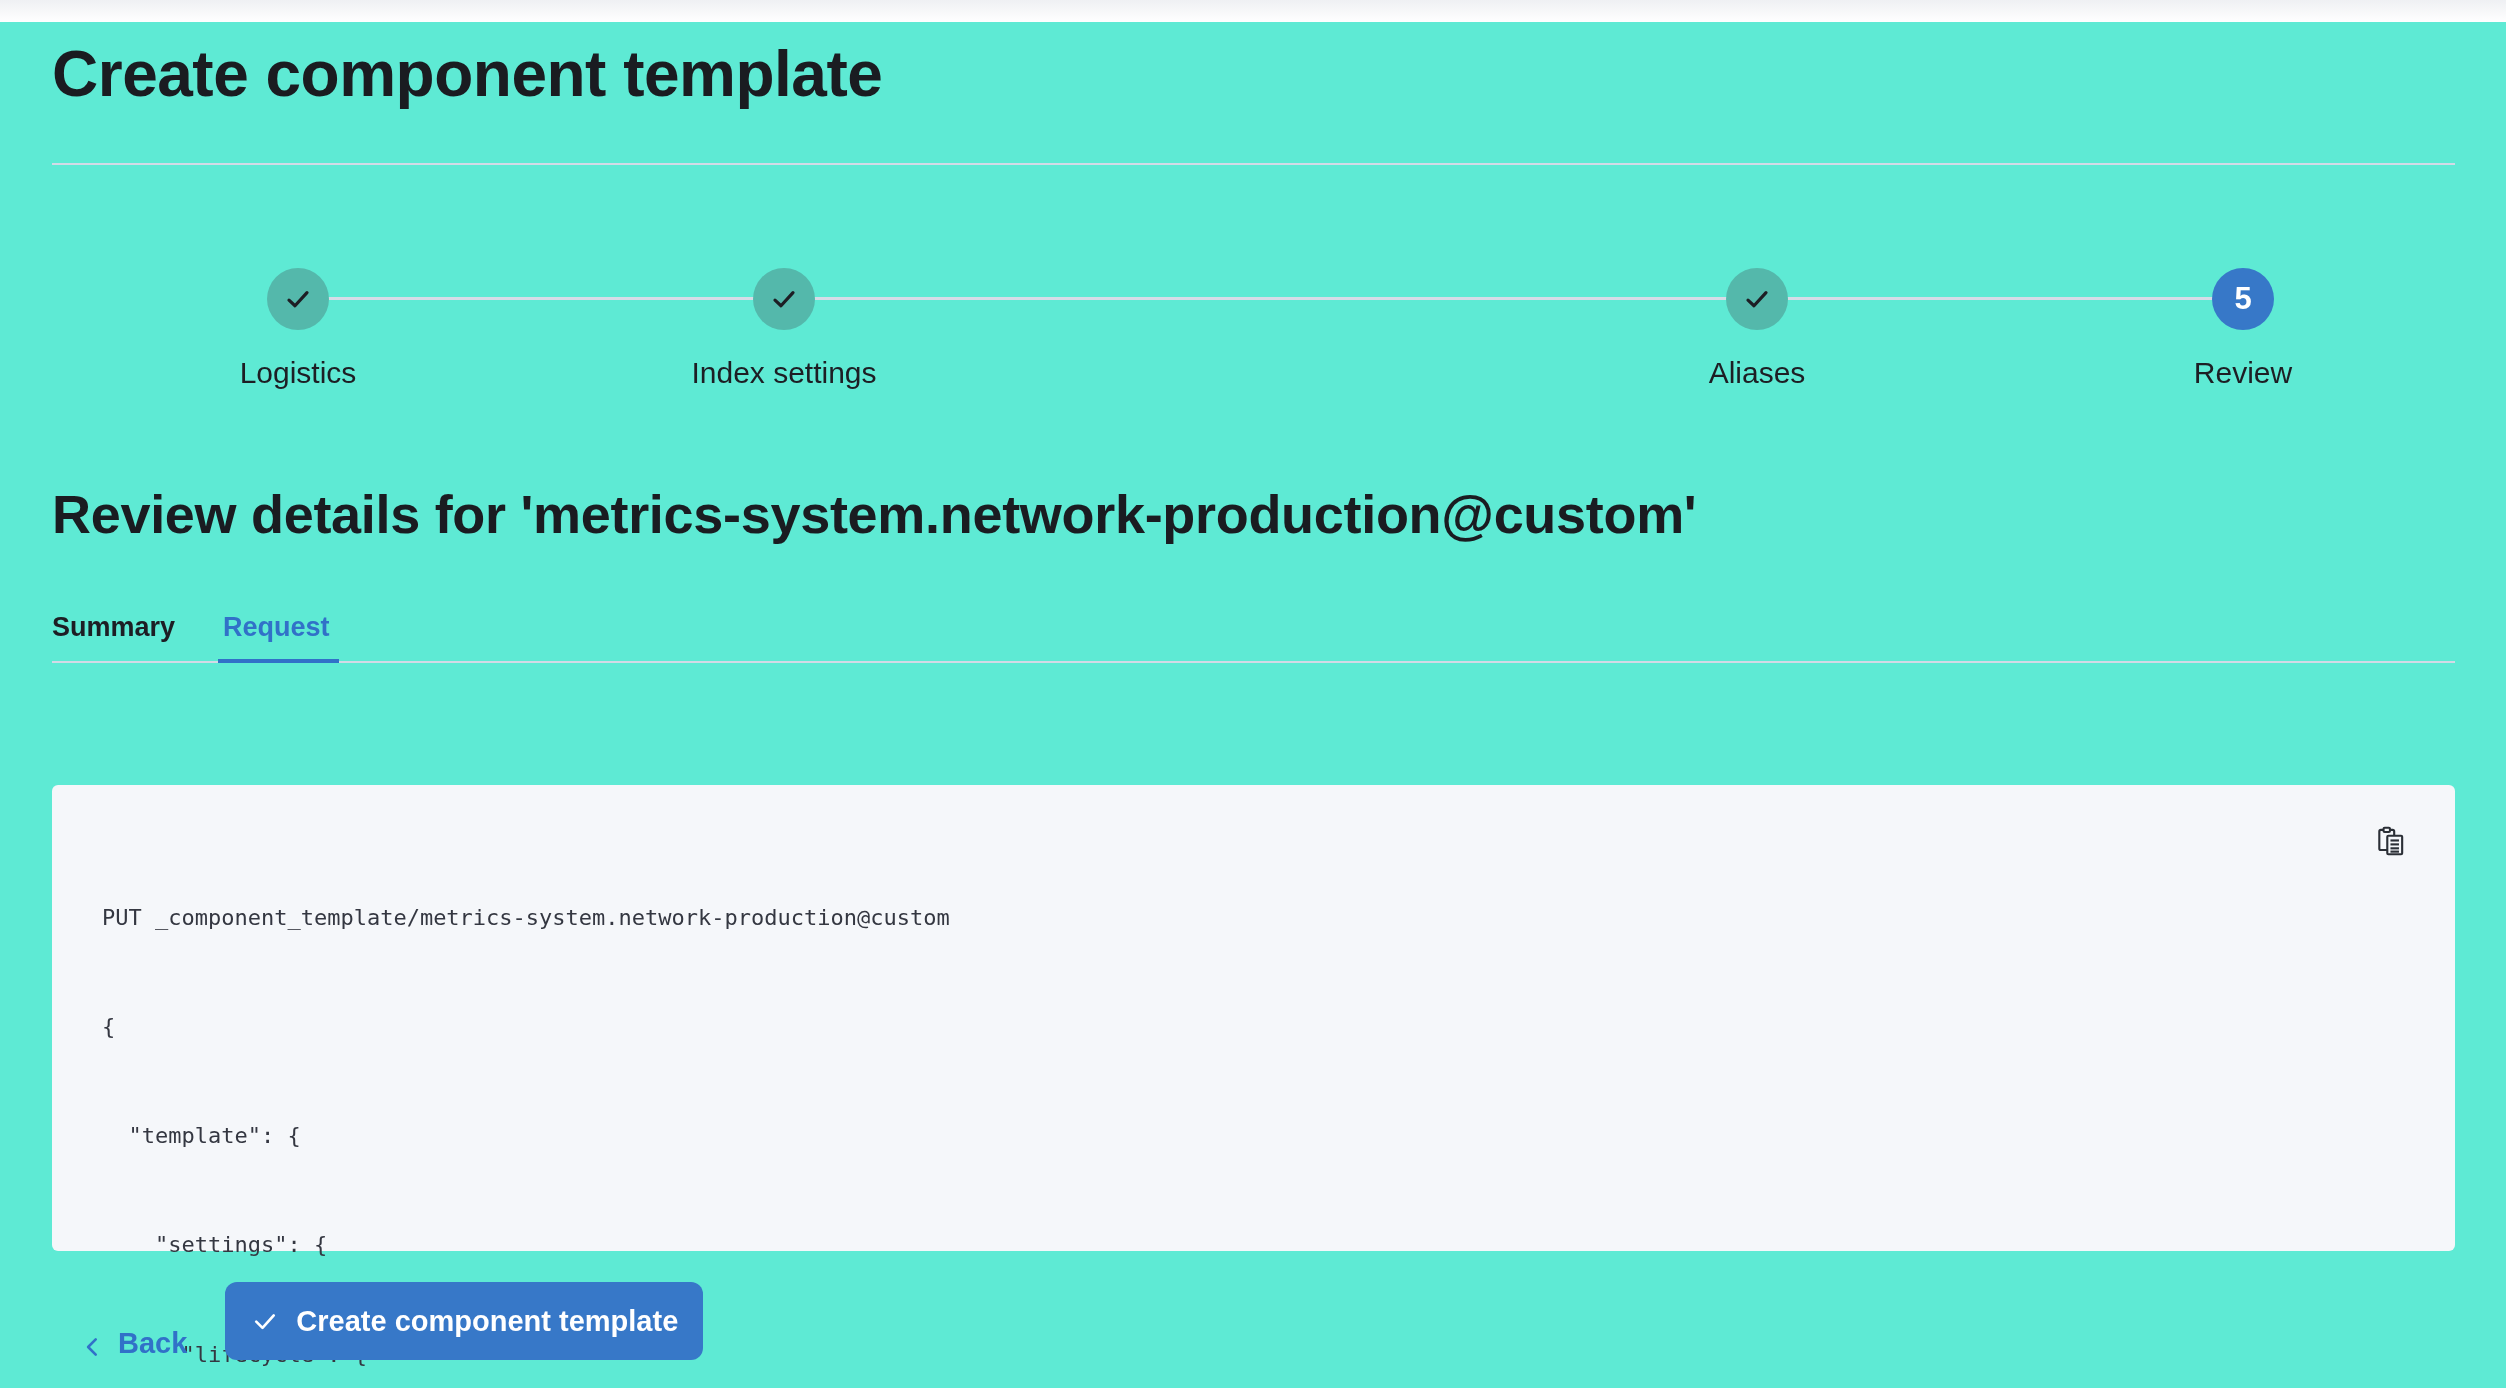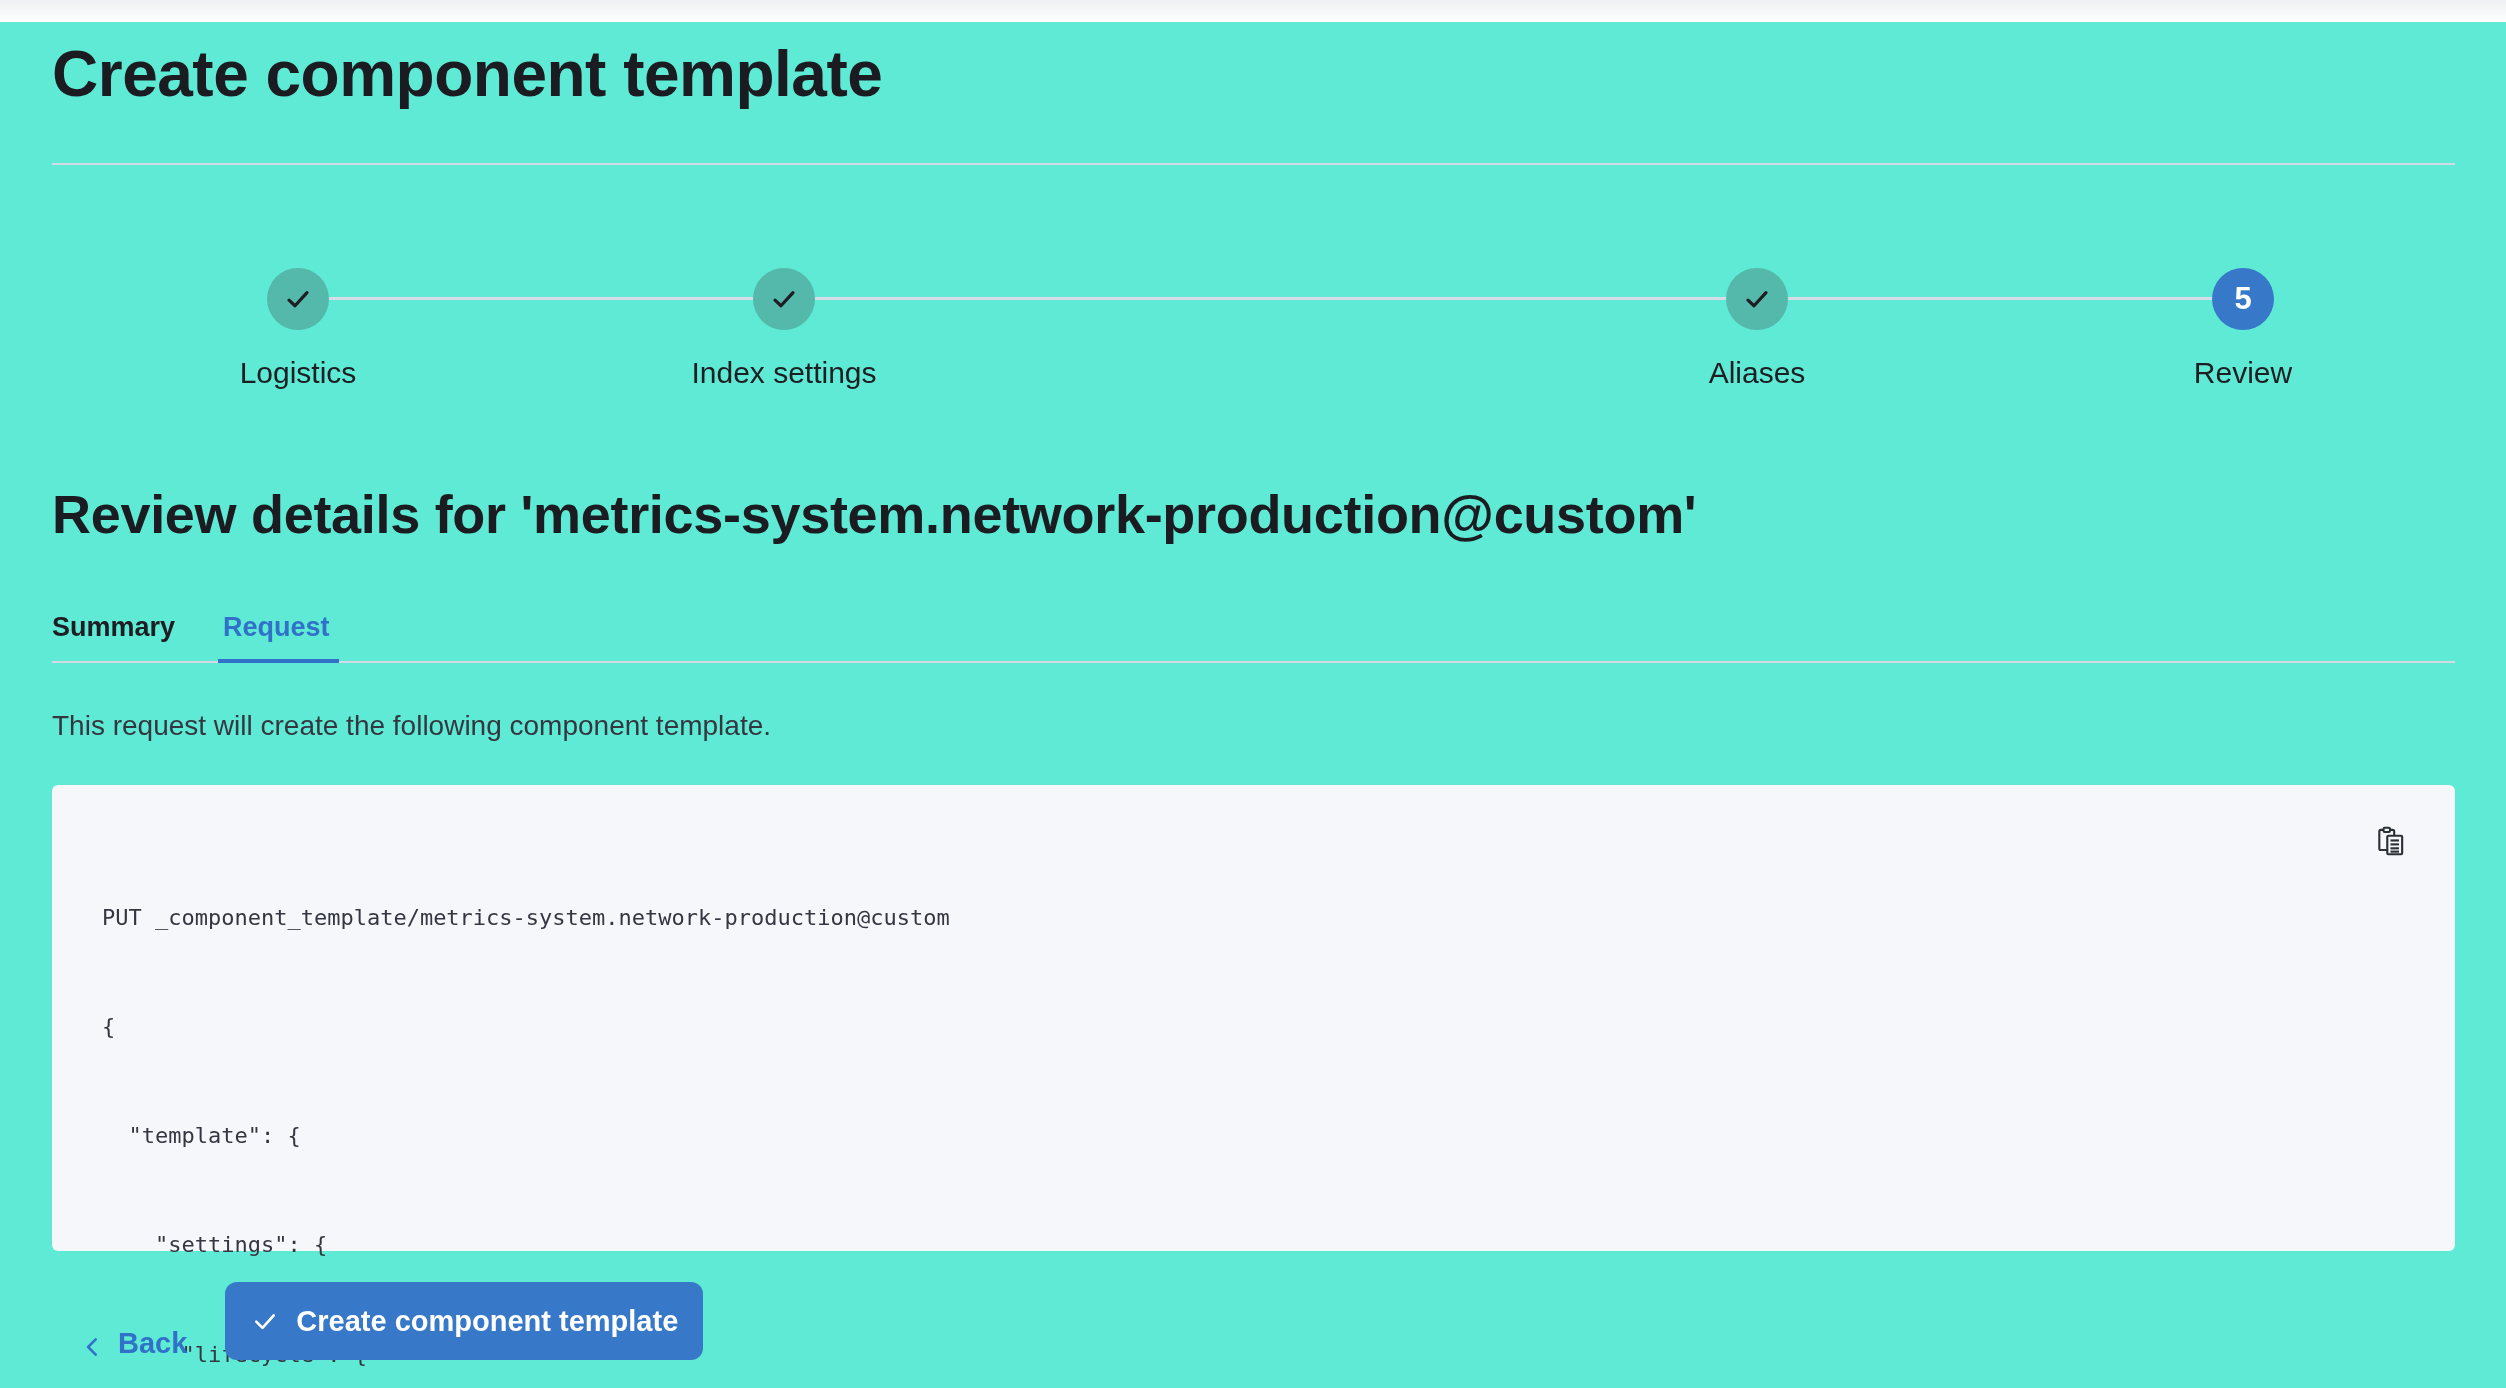--- a/index.html
+++ b/index.html
@@ -186,21 +186,20 @@
     </div>
   </div>
 
   <h2 class="review-heading">Review details for 'metrics-system.network-production@custom'</h2>
 
   <div class="tabs">
     <div class="tab">Summary</div>
     <div class="tab active">Request</div>
   </div>
 
-  <p class="tab-description">This request will create the following component template.</p>
 
   <div class="code-block">
     <div class="code-pre">
       <div class="code-line">PUT _component_template/metrics-system.network-production@custom</div>
       <div class="code-line">{</div>
       <div class="code-line">  "template": {</div>
       <div class="code-line">    "settings": {</div>
       <div class="code-line">      "lifecycle": {</div>
       
       

